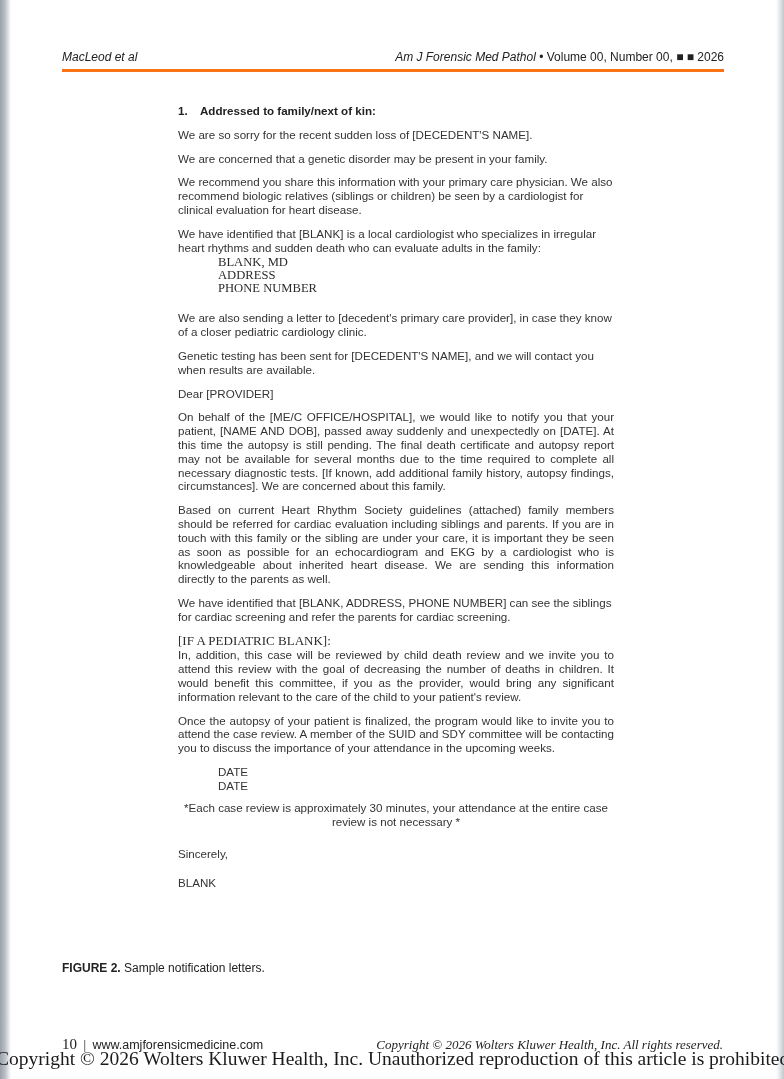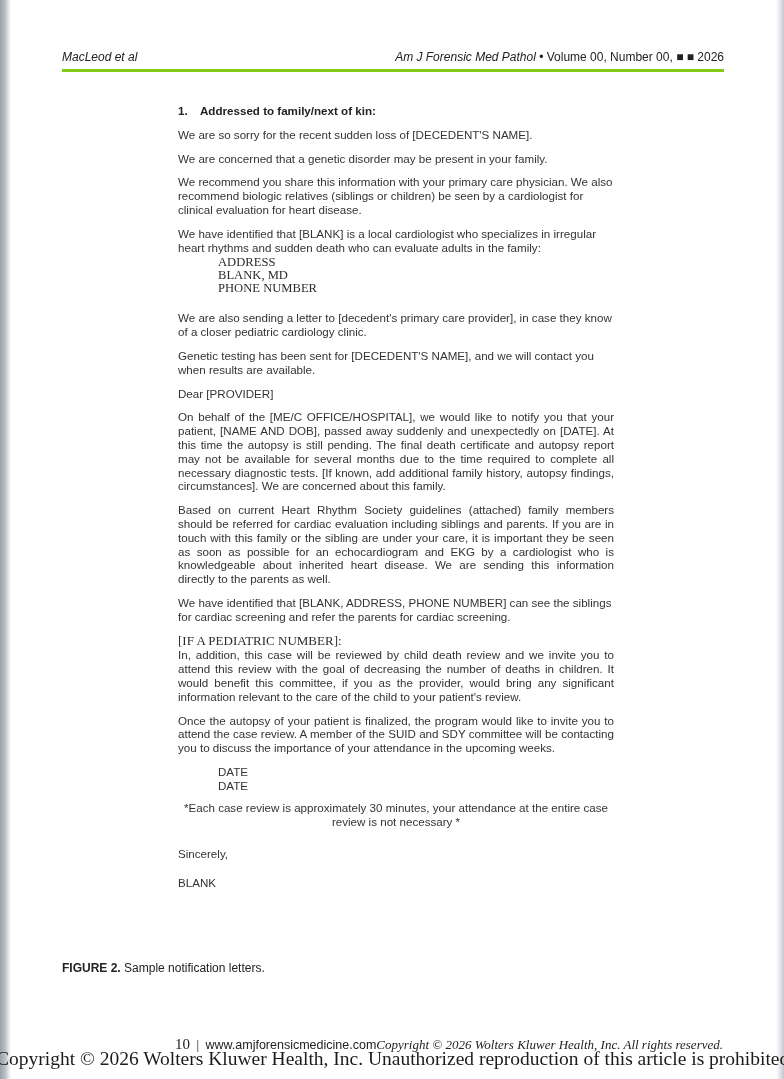--- a/index.html
+++ b/index.html
@@ -11,21 +11,21 @@
   
   .edge-left{position:absolute;left:0;top:0;width:11px;height:100%;
     background:linear-gradient(to right,#9aa1aa 0%,#b9bec5 45%,#e6e8ea 80%,#ffffff 100%);}
   .edge-right{position:absolute;right:0;top:0;width:8px;height:100%;
     background:linear-gradient(to left,#c3c8ce 0%,#e9ebed 60%,#ffffff 100%);}
 
   
   .header{
     position:absolute;left:62px;right:60px;top:50px;
     display:flex;justify-content:space-between;align-items:flex-end;
-    font-size:12px;color:#222;padding-bottom:5px;border-bottom:3px solid #84cc16;
+    font-size:12px;color:#222;padding-bottom:5px;border-bottom:3px solid #f97316;
   }
   .header .author{font-style:italic;}
   .header .right{white-space:nowrap;}
   .header .journal{font-style:italic;}
   .header .issue{font-style:normal;}
 
   
   .letter{
     position:absolute;left:178px;width:436px;top:104px;
     font-size:11.6px;line-height:13.8px;color:#333;
@@ -54,21 +54,21 @@
 
   
   .figcap{
     position:absolute;left:62px;top:961px;font-size:12px;color:#222;
   }
   .figcap .lab{font-weight:bold;}
 
   
   .footer{
     position:absolute;left:62px;right:61px;top:1036px;
-    display:flex;justify-content:flex-end;align-items:baseline;
+    display:flex;justify-content:space-between;align-items:baseline;
   }
   .footer .left{display:flex;align-items:baseline;gap:6px;}
   .footer .pgnum{font-family:"Liberation Serif","DejaVu Serif",serif;font-size:15px;color:#222;}
   .footer .bar{color:#777;font-size:13px;}
   .footer .site{font-size:12.5px;color:#222;}
   .footer .copy{
     font-family:"Liberation Serif","DejaVu Serif",serif;
     font-style:italic;font-size:13px;color:#222;
   }
 
@@ -98,34 +98,34 @@
   <p class="h-sec h1">
     <span class="num">1.</span><span>Addressed to family/next of kin:</span>
   </p>
 
   <p>We are so sorry for the recent sudden loss of [DECEDENT'S NAME].</p>
   <p>We are concerned that a genetic disorder may be present in your family.</p>
   <p>We recommend you share this information with your primary care physician. We also recommend biologic relatives (siblings or children) be seen by a cardiologist for clinical evaluation for heart disease.</p>
   <p class="tight">We have identified that [BLANK] is a local cardiologist who specializes in irregular heart rhythms and sudden death who can evaluate adults in the family:</p>
 
   <div class="contact">
+    <div>BLANK, MD</div>
     <div>ADDRESS</div>
-    <div>BLANK, MD</div>
     <div>PHONE NUMBER</div>
   </div>
 
   <p>We are also sending a letter to [decedent's primary care provider], in case they know of a closer pediatric cardiology clinic.</p>
   <p>Genetic testing has been sent for [DECEDENT'S NAME], and we will contact you when results are available.</p>
 
 
   <p>Dear [PROVIDER]</p>
   <p class="jst">On behalf of the [ME/C OFFICE/HOSPITAL], we would like to notify you that your patient, [NAME AND DOB], passed away suddenly and unexpectedly on [DATE]. At this time the autopsy is still pending. The final death certificate and autopsy report may not be available for several months due to the time required to complete all necessary diagnostic tests. [If known, add additional family history, autopsy findings, circumstances]. We are concerned about this family.</p>
   <p class="jst">Based on current Heart Rhythm Society guidelines (attached) family members should be referred for cardiac evaluation including siblings and parents.  If you are in touch with this family or the sibling are under your care, it is important they be seen as soon as possible for an echocardiogram and EKG by a cardiologist who is knowledgeable about inherited heart disease.  We are sending this information directly to the parents as well.</p>
   <p>We have identified that [BLANK, ADDRESS, PHONE NUMBER] can see the siblings for cardiac screening and refer the parents for cardiac screening.</p>
-  <p class="pedlabel">[IF A PEDIATRIC NUMBER]:</p>
+  <p class="pedlabel">[IF A PEDIATRIC BLANK]:</p>
   <p class="jst">In, addition, this case will be reviewed by child death review and we invite you to attend this review with the goal of decreasing the number of deaths in children. It would benefit this committee, if you as the provider, would bring any significant information relevant to the care of the child to your patient's review.</p>
   <p class="jst">Once the autopsy of your patient is finalized, the program would like to invite you to attend the case review. A member of the SUID and SDY committee will be contacting you to discuss the importance of your attendance in the upcoming weeks.</p>
 
   <div class="dates">
     <div>DATE</div>
     <div>DATE</div>
   </div>
 
   <p class="note">*Each case review is approximately 30 minutes, your attendance at the entire case review is not necessary *</p>
   <p class="closing">Sincerely,</p>

